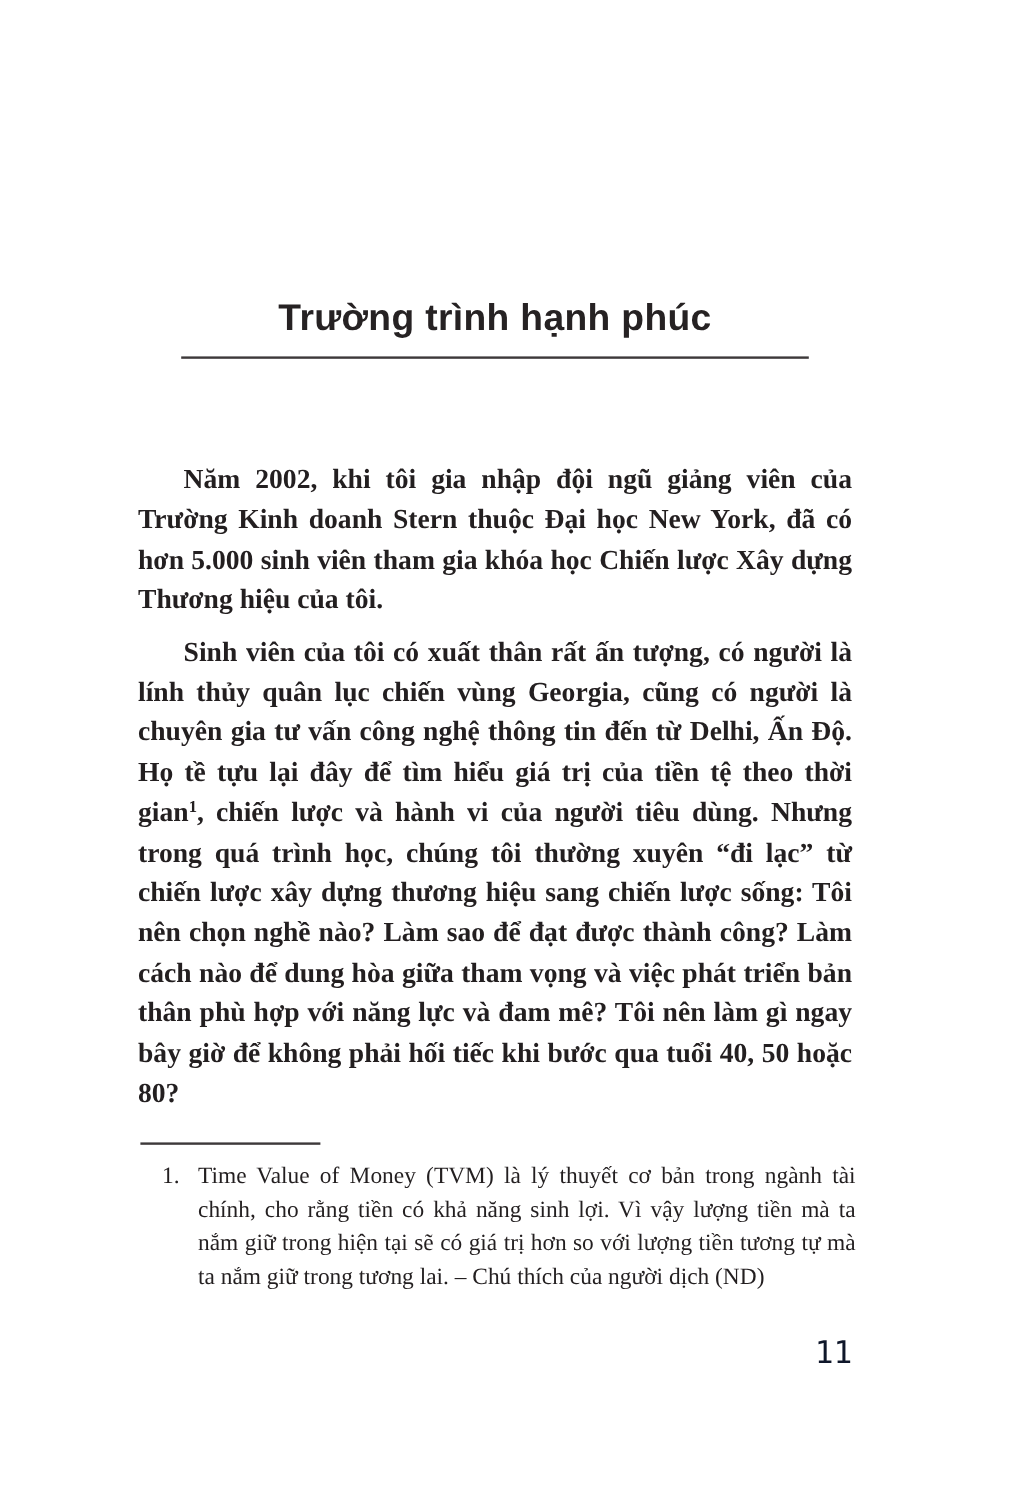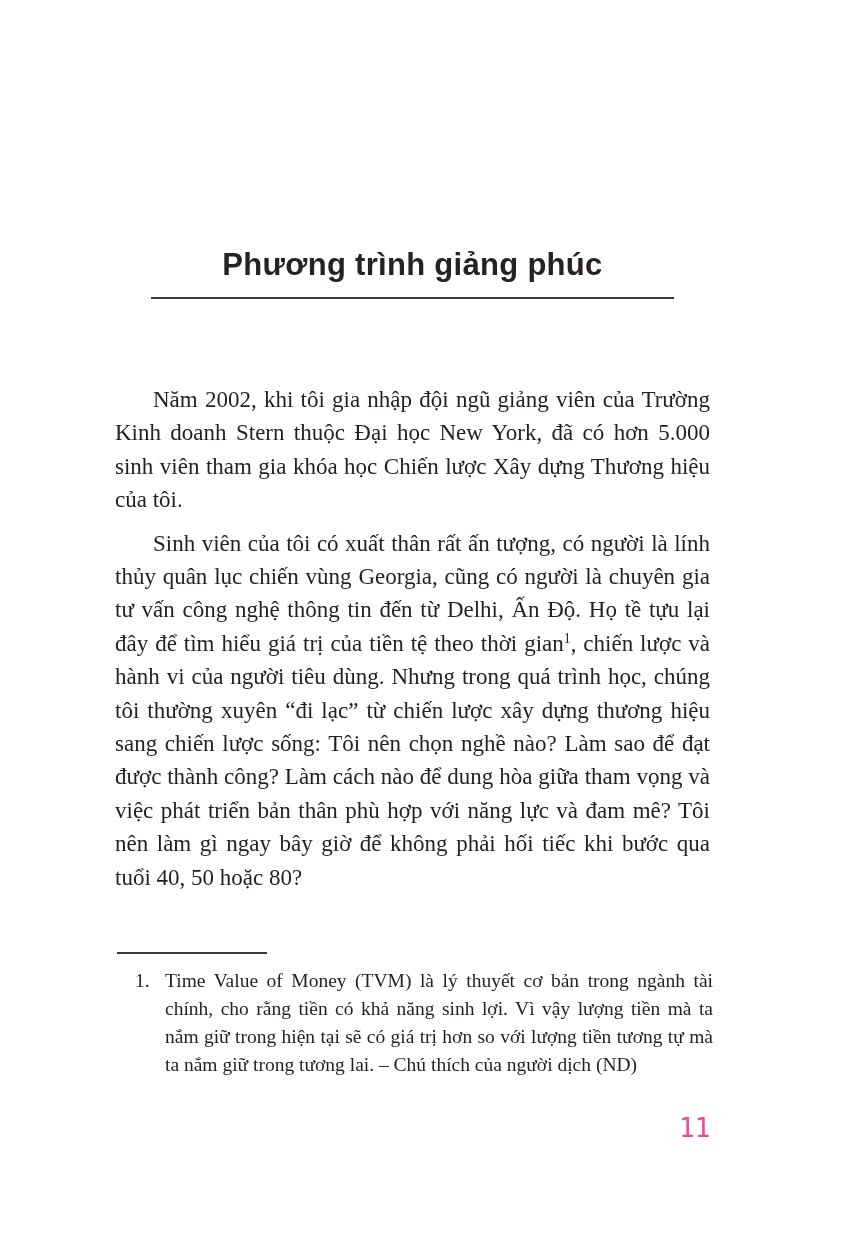--- a/index.html
+++ b/index.html
@@ -46,20 +46,21 @@
     left: 115px;
     width: 595px;
     font-size: 23px;
     line-height: 33.4px;
     text-align: justify;
     color: #231f20;
   }
   .body-text p {
     margin: 0 0 10px 0;
     text-indent: 38px;
+    font-weight: bold;
   }
   .body-text sup {
     font-size: 60%;
     line-height: 0;
     vertical-align: baseline;
     position: relative;
     top: -0.55em;
   }
   
   .footnote-block {
@@ -87,30 +88,30 @@
     width: 30px;
     margin-left: -30px;
   }
   
   .page-number {
     position: absolute;
     top: 1113px;
     left: 679px;
     font-family: "DejaVu Sans Mono", monospace;
     font-size: 26px;
-    color: #ec4899;
+    color: #0f172a;
   }
 </style>
 </head>
 <body>
 
 <div class="page">
 
   <header class="chapter-header">
-    <h1 class="chapter-title">Phương trình giảng phúc</h1>
+    <h1 class="chapter-title">Trường trình hạnh phúc</h1>
     <div class="title-rule"></div>
   </header>
 
   <main class="body-text">
     <p>Năm 2002, khi tôi gia nhập đội ngũ giảng viên của Trường Kinh doanh Stern thuộc Đại học New York, đã có hơn 5.000 sinh viên tham gia khóa học Chiến lược Xây dựng Thương hiệu của tôi.</p>
     <p><span>Sinh viên của tôi có xuất thân rất ấn tượng, có người là lính thủy quân lục chiến vùng Georgia, cũng có người là chuyên gia tư vấn công nghệ thông tin đến từ Delhi, Ấn Độ. Họ tề tựu lại đây để tìm hiểu giá trị của tiền tệ theo thời gian</span><sup>1</sup><span>, chiến lược và hành vi của người tiêu dùng. Nhưng trong quá trình học, chúng tôi thường xuyên “đi lạc” từ chiến lược xây dựng thương hiệu sang chiến lược sống: Tôi nên chọn nghề nào? Làm sao để đạt được thành công? Làm cách nào để dung hòa giữa tham vọng và việc phát triển bản thân phù hợp với năng lực và đam mê? Tôi nên làm gì ngay bây giờ để không phải hối tiếc khi bước qua tuổi 40, 50 hoặc 80?</span></p>
   </main>
 
   <footer class="footnote-block">
     <div class="footnote-rule"></div>

